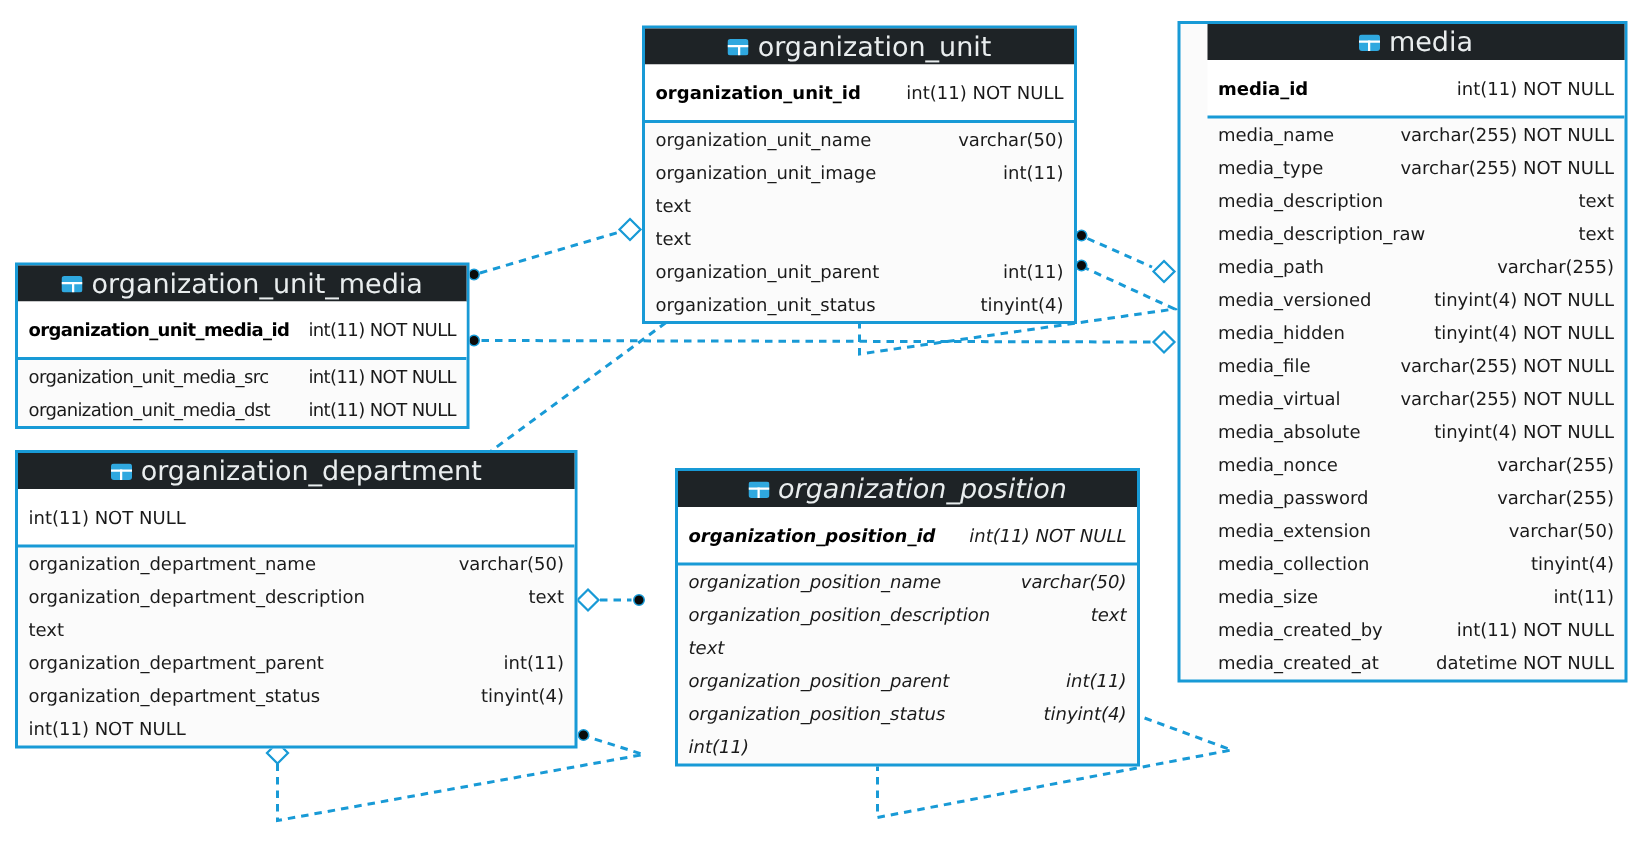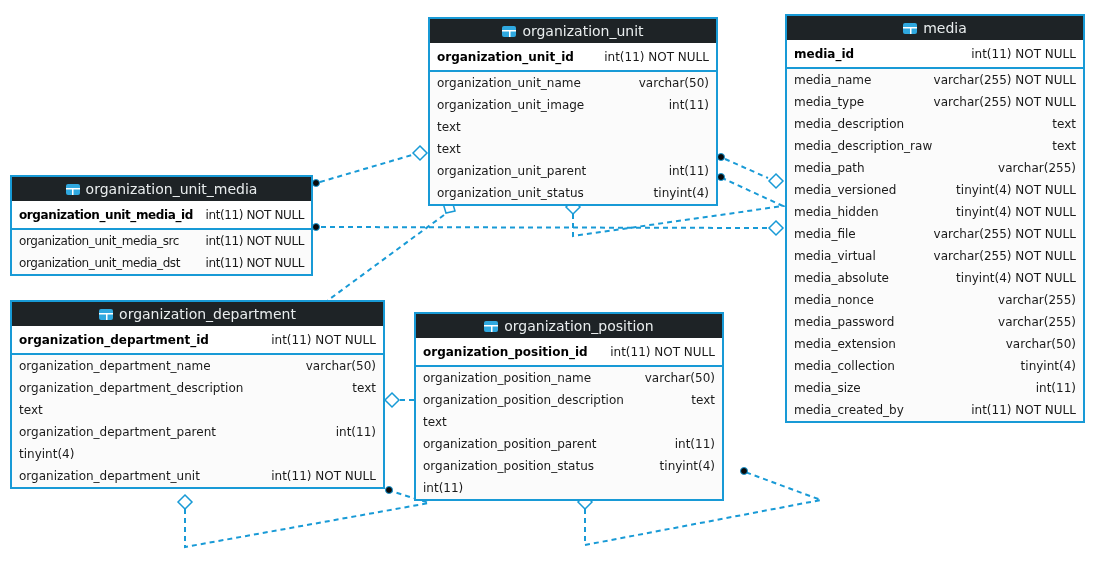--- a/index.html
+++ b/index.html
@@ -16,42 +16,42 @@
   .glyph-dot{fill:var(--connector_dot,#0a0a0a);stroke:var(--accent,#189ad6);stroke-width:1;}
 
   .tables{position:absolute;inset:0;z-index:2;}
   .db-table{
     position:absolute;
     border:2px solid var(--accent,#189ad6);
     background:var(--row_bg,#fbfbfb);
     box-sizing:border-box;
   }
   .table-0{left:428px;top:17px;width:290px;}
-  .table-1{left:785px;top:14px;width:300px;}
+  .table-1{left:785px;top:14px;width:300px;padding-left:18px;}
   .table-2{left:10px;top:175px;width:303px;}
   .table-3{left:10px;top:300px;width:375px;}
-  .table-4{left:414px;top:312px;width:310px;}
+  .table-4{left:450px;top:312px;width:310px;font-style:italic;}
 
   .tbl-header{
     height:24px;
     background:var(--header_bg,#1e2326);
     color:var(--header_text,#e9edee);
     display:flex;align-items:center;justify-content:center;
-    font-size:14px;
+    font-size:18px;
     gap:6px;
   }
   .tbl-icon{
     display:inline-block;width:14px;height:11px;border-radius:2px;flex:0 0 auto;
     background:
       linear-gradient(#fff,#fff) 0px 4px / 14px 1.5px no-repeat,
       linear-gradient(#fff,#fff) 6.5px 4px / 1.5px 7px no-repeat,
       var(--icon_blue,#2fa8df);
   }
   .tbl-pk-row{
-    height:29px;
+    height:39px;
     background:#fff;
     border-bottom:2px solid var(--accent,#189ad6);
     display:flex;align-items:center;justify-content:space-between;
     padding:0 7px;box-sizing:border-box;gap:4px;overflow:hidden;
   }
   .tbl-pk-row .col-name{font-weight:bold;color:var(--pk_text,#000);}
   .tbl-row{
     height:22px;
     display:flex;align-items:center;justify-content:space-between;
     padding:0 7px;box-sizing:border-box;gap:4px;overflow:hidden;
@@ -241,20 +241,24 @@
           <div class="tbl-row">
             <span class="col-name">media_size</span>
             <span class="col-type">int(11)</span>
           </div>
 
           <div class="tbl-row">
             <span class="col-name">media_created_by</span>
             <span class="col-type">int(11) NOT NULL</span>
           </div>
 
+          <div class="tbl-row">
+            <span class="col-name">media_created_at</span>
+            <span class="col-type">datetime NOT NULL</span>
+          </div>
         </div>
     </div>
 
     <div class="db-table table-2">
       <div class="tbl-header">
         <span class="tbl-icon"></span>
         <span class="tbl-title">organization_unit_media</span>
       </div>
       <div class="tbl-pk-row">
         <span class="col-name">organization_unit_media_id</span>
@@ -273,21 +277,20 @@
           </div>
         </div>
     </div>
 
     <div class="db-table table-3">
       <div class="tbl-header">
         <span class="tbl-icon"></span>
         <span class="tbl-title">organization_department</span>
       </div>
       <div class="tbl-pk-row">
-        <span class="col-name">organization_department_id</span>
         <span class="col-type">int(11) NOT NULL</span>
       </div>
       <div class="tbl-rows">
 
           <div class="tbl-row">
             <span class="col-name">organization_department_name</span>
             <span class="col-type">varchar(50)</span>
           </div>
 
           <div class="tbl-row">
@@ -298,25 +301,25 @@
           <div class="tbl-row">
             <span class="col-type">text</span>
           </div>
 
           <div class="tbl-row">
             <span class="col-name">organization_department_parent</span>
             <span class="col-type">int(11)</span>
           </div>
 
           <div class="tbl-row">
+            <span class="col-name">organization_department_status</span>
             <span class="col-type">tinyint(4)</span>
           </div>
 
           <div class="tbl-row">
-            <span class="col-name">organization_department_unit</span>
             <span class="col-type">int(11) NOT NULL</span>
           </div>
         </div>
     </div>
 
     <div class="db-table table-4">
       <div class="tbl-header">
         <span class="tbl-icon"></span>
         <span class="tbl-title">organization_position</span>
       </div>

